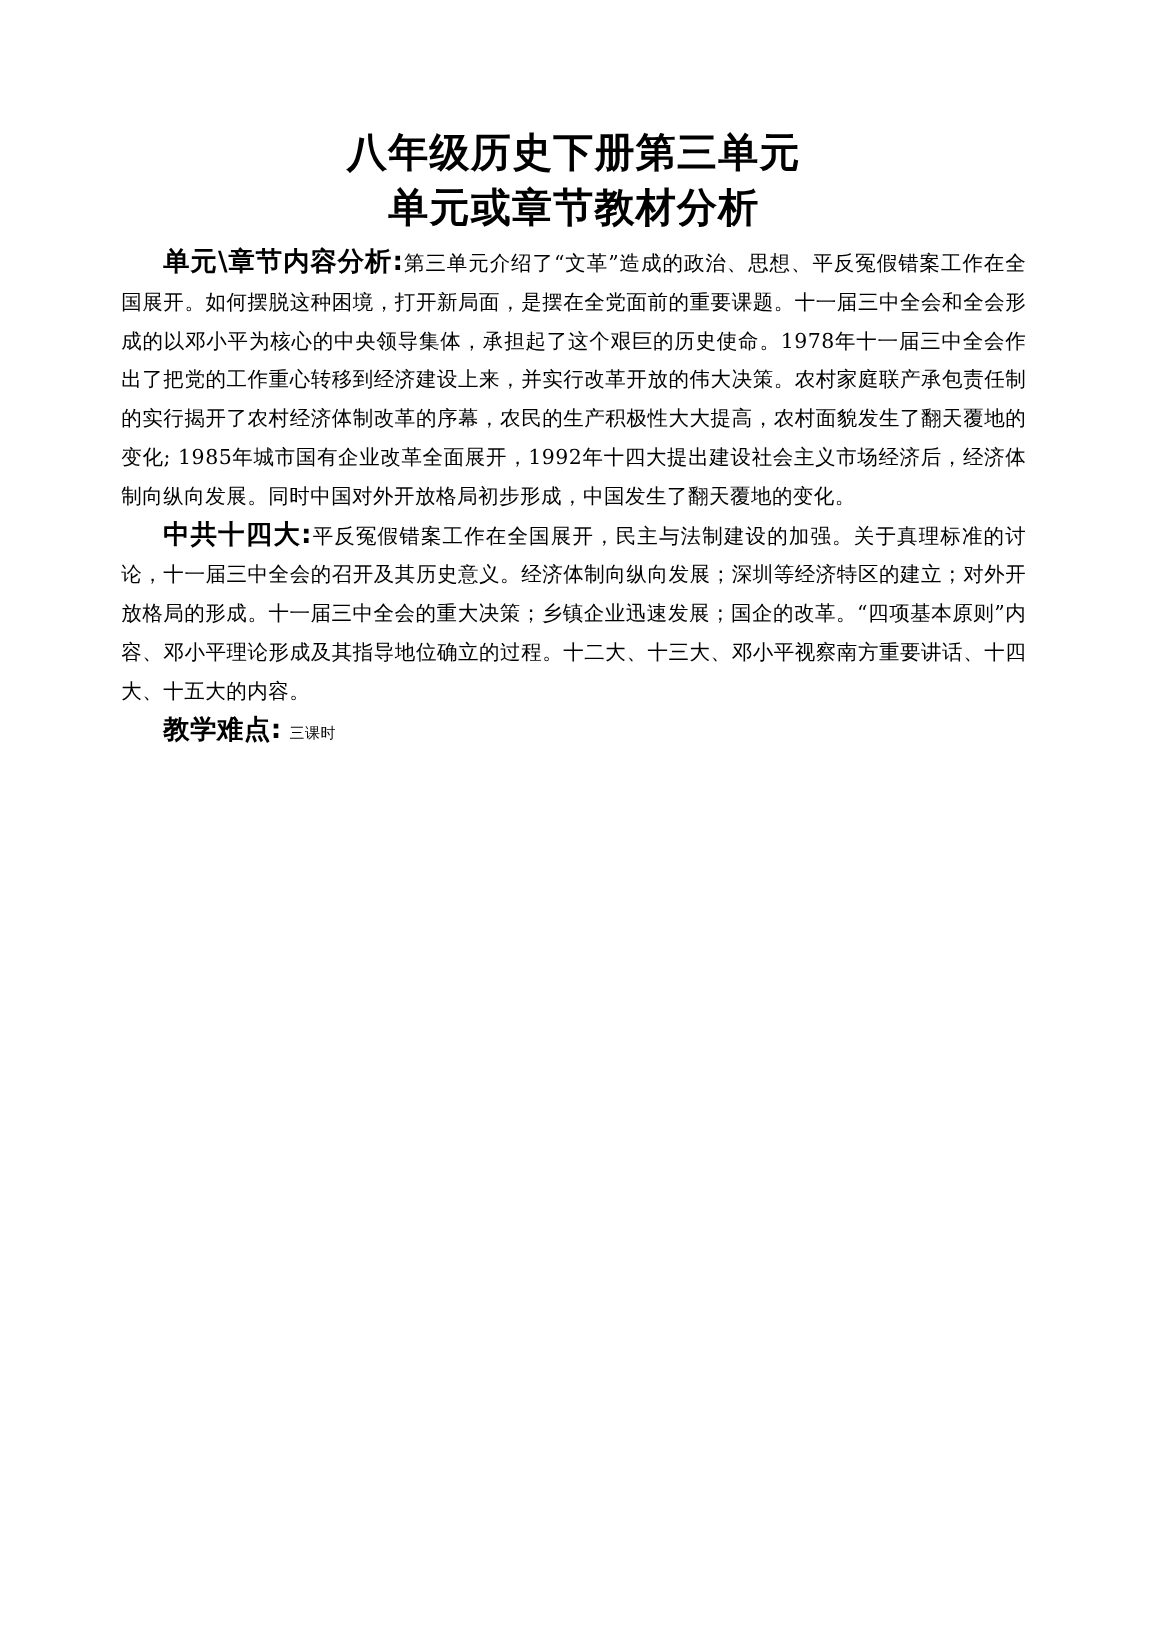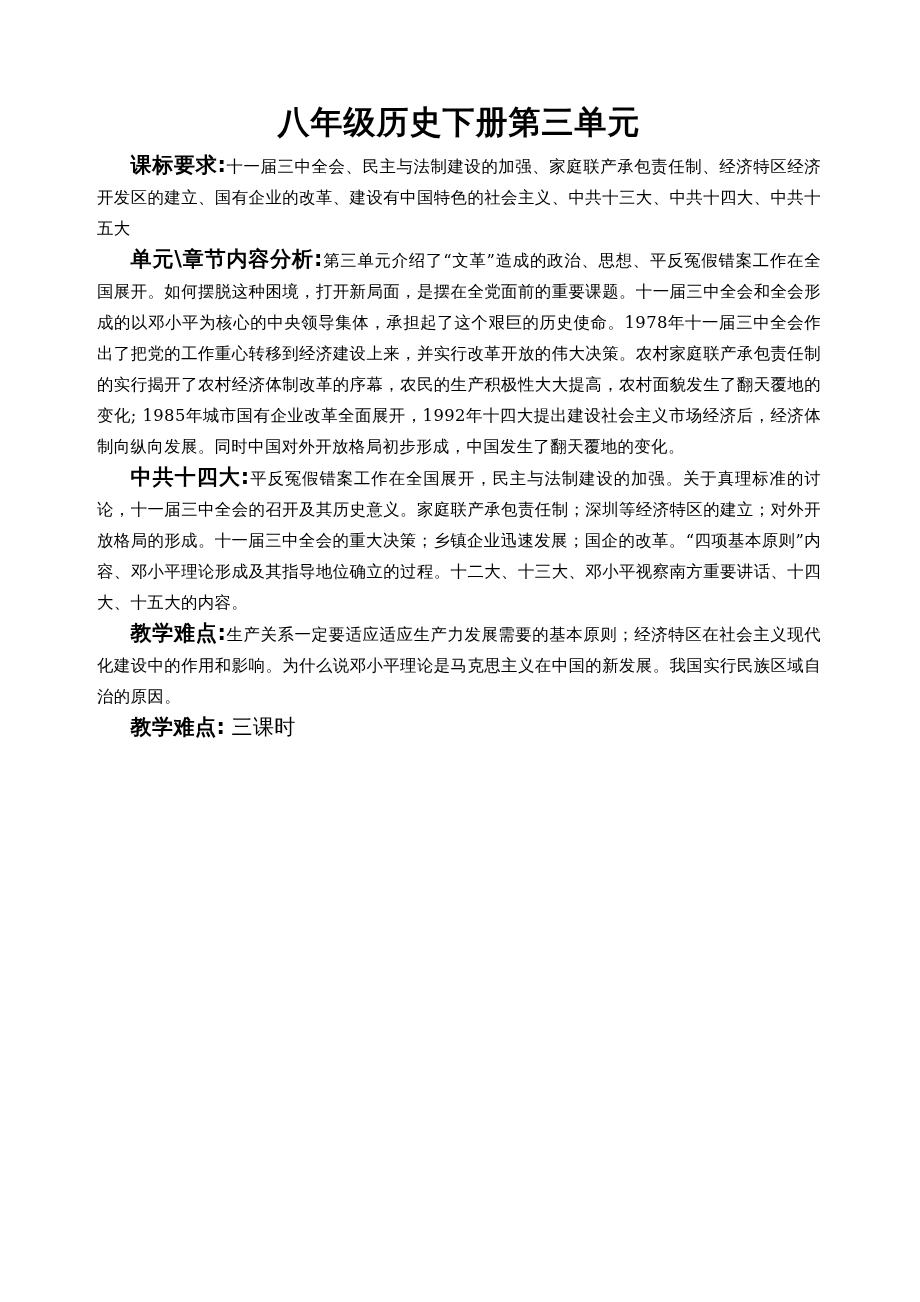--- a/index.html
+++ b/index.html
@@ -48,41 +48,36 @@
       font-size: 21px;
       letter-spacing: 0.5px;
     }
     .para .body {
       font-size: 16.4px;
     }
     .sections {
       margin-top: 6px;
     }
     .short .body {
-      font-size: 21px;
+      font-size: 12px;
       margin-left: 6px;
       margin-top: 20px;
     }
   </style>
 </head>
 <body>
 
 <div class="page">
   <h1 class="title">八年级历史下册第三单元</h1>
+  <h1 class="title line2">单元或章节教材分析</h1>
 
   <div class="sections">
-    <p class="para">
-      <span class="label">课标要求:</span><span class="body">十一届三中全会、民主与法制建设的加强、家庭联产承包责任制、经济特区经济开发区的建立、国有企业的改革、建设有中国特色的社会主义、中共十三大、中共十四大、中共十五大</span>
-    </p>
     <p class="para">
       <span class="label">单元\章节内容分析:</span><span class="body">第三单元介绍了“文革”造成的政治、思想、平反冤假错案工作在全国展开。如何摆脱这种困境，打开新局面，是摆在全党面前的重要课题。十一届三中全会和全会形成的以邓小平为核心的中央领导集体，承担起了这个艰巨的历史使命。1978年十一届三中全会作出了把党的工作重心转移到经济建设上来，并实行改革开放的伟大决策。农村家庭联产承包责任制的实行揭开了农村经济体制改革的序幕，农民的生产积极性大大提高，农村面貌发生了翻天覆地的变化; 1985年城市国有企业改革全面展开，1992年十四大提出建设社会主义市场经济后，经济体制向纵向发展。同时中国对外开放格局初步形成，中国发生了翻天覆地的变化。</span>
     </p>
     <p class="para">
-      <span class="label">中共十四大:</span><span class="body">平反冤假错案工作在全国展开，民主与法制建设的加强。关于真理标准的讨论，十一届三中全会的召开及其历史意义。家庭联产承包责任制；深圳等经济特区的建立；对外开放格局的形成。十一届三中全会的重大决策；乡镇企业迅速发展；国企的改革。“四项基本原则”内容、邓小平理论形成及其指导地位确立的过程。十二大、十三大、邓小平视察南方重要讲话、十四大、十五大的内容。</span>
-    </p>
-    <p class="para">
-      <span class="label">教学难点:</span><span class="body">生产关系一定要适应适应生产力发展需要的基本原则；经济特区在社会主义现代化建设中的作用和影响。为什么说邓小平理论是马克思主义在中国的新发展。我国实行民族区域自治的原因。</span>
+      <span class="label">中共十四大:</span><span class="body">平反冤假错案工作在全国展开，民主与法制建设的加强。关于真理标准的讨论，十一届三中全会的召开及其历史意义。经济体制向纵向发展；深圳等经济特区的建立；对外开放格局的形成。十一届三中全会的重大决策；乡镇企业迅速发展；国企的改革。“四项基本原则”内容、邓小平理论形成及其指导地位确立的过程。十二大、十三大、邓小平视察南方重要讲话、十四大、十五大的内容。</span>
     </p>
     <p class="para short">
       <span class="label">教学难点:</span><span class="body">三课时</span>
     </p>
   </div>
 </div>
 
 </body></html>

